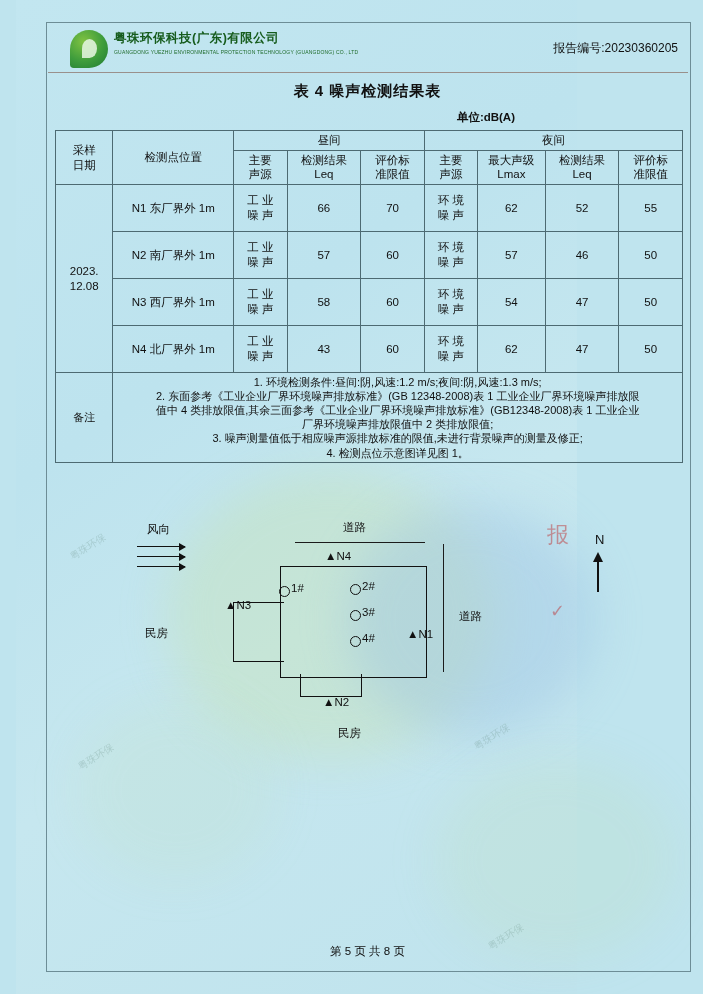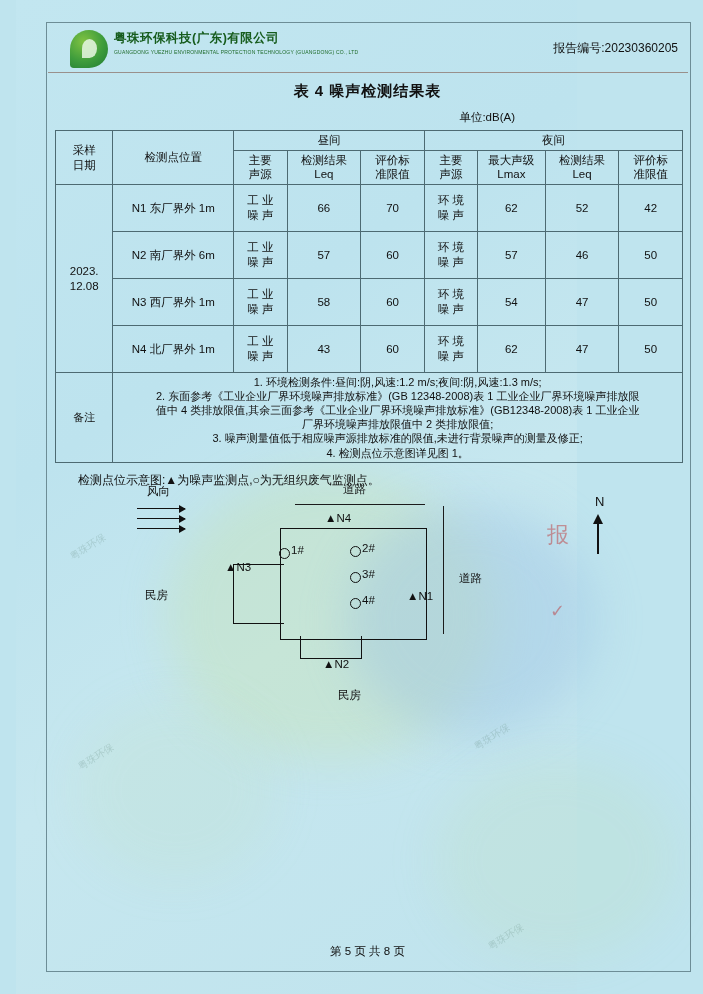--- a/index.html
+++ b/index.html
@@ -123,20 +123,21 @@
     text-align: center;
     font-size: 15px;
     font-weight: bold;
     letter-spacing: 1px;
   }
   .unit {
     position: absolute;
     right: 62px;
     top: 110px;
     font-size: 11.5px;
+    font-weight: bold;
   }
 
   
   table.noise {
     position: absolute;
     left: 39px;
     top: 130px;
     width: 628px;
     border-collapse: collapse;
     font-size: 11.5px;
@@ -176,21 +177,21 @@
     position: absolute;
     left: 62px;
     top: 472px;
     font-size: 12px;
   }
 
   
   .diagram {
     position: absolute;
     left: 39px;
-    top: 476px;
+    top: 514px;
     width: 628px;
     height: 250px;
     text-align: right;
   }
   .dg-text { position: absolute; font-size: 11.5px; white-space: nowrap; }
   .dg-line { position: absolute; background: #1b1b1b; }
   .circ {
     position: absolute;
     width: 9px; height: 9px;
     border: 1.4px solid #111;
@@ -347,24 +348,24 @@
             <span style="display:block">噪 声</span>
           </td>
       <td>66</td>
       <td>70</td>
       <td class="cell-two-line">
             <span style="display:block">环 境</span>
             <span style="display:block">噪 声</span>
           </td>
       <td>62</td>
       <td>52</td>
-      <td>42</td>
+      <td>55</td>
     </tr>
     <tr class="row-data">
-      <td>N2 南厂界外 6m</td>
+      <td>N2 南厂界外 1m</td>
       <td class="cell-two-line">
             <span style="display:block">工 业</span>
             <span style="display:block">噪 声</span>
           </td>
       <td>57</td>
       <td>60</td>
       <td class="cell-two-line">
             <span style="display:block">环 境</span>
             <span style="display:block">噪 声</span>
           </td>
@@ -412,21 +413,20 @@
         <div>2. 东面参考《工业企业厂界环境噪声排放标准》(GB 12348-2008)表 1 工业企业厂界环境噪声排放限</div>
         <div>值中 4 类排放限值,其余三面参考《工业企业厂界环境噪声排放标准》(GB12348-2008)表 1 工业企业</div>
         <div>厂界环境噪声排放限值中 2 类排放限值;</div>
         <div>3. 噪声测量值低于相应噪声源排放标准的限值,未进行背景噪声的测量及修正;</div>
         <div>4. 检测点位示意图详见图 1。</div>
       </td>
     </tr>
   </tbody>
     </table>
 
-  <div class="legend">检测点位示意图:▲为噪声监测点,○为无组织废气监测点。</div>
 
   <div class="diagram">
 
     <div class="dg-text" style="left:92px; top:8px;">风向</div>
     <div class="arrow" style="left:82px; top:32px; width:48px;"></div>
     <div class="arrow" style="left:82px; top:42px; width:48px;"></div>
     <div class="arrow" style="left:82px; top:52px; width:48px;"></div>
 
     <div class="dg-text" style="left:288px; top:6px;">道路</div>
     <div class="dg-line" style="left:240px; top:28px; width:130px; height:1.4px;"></div>

